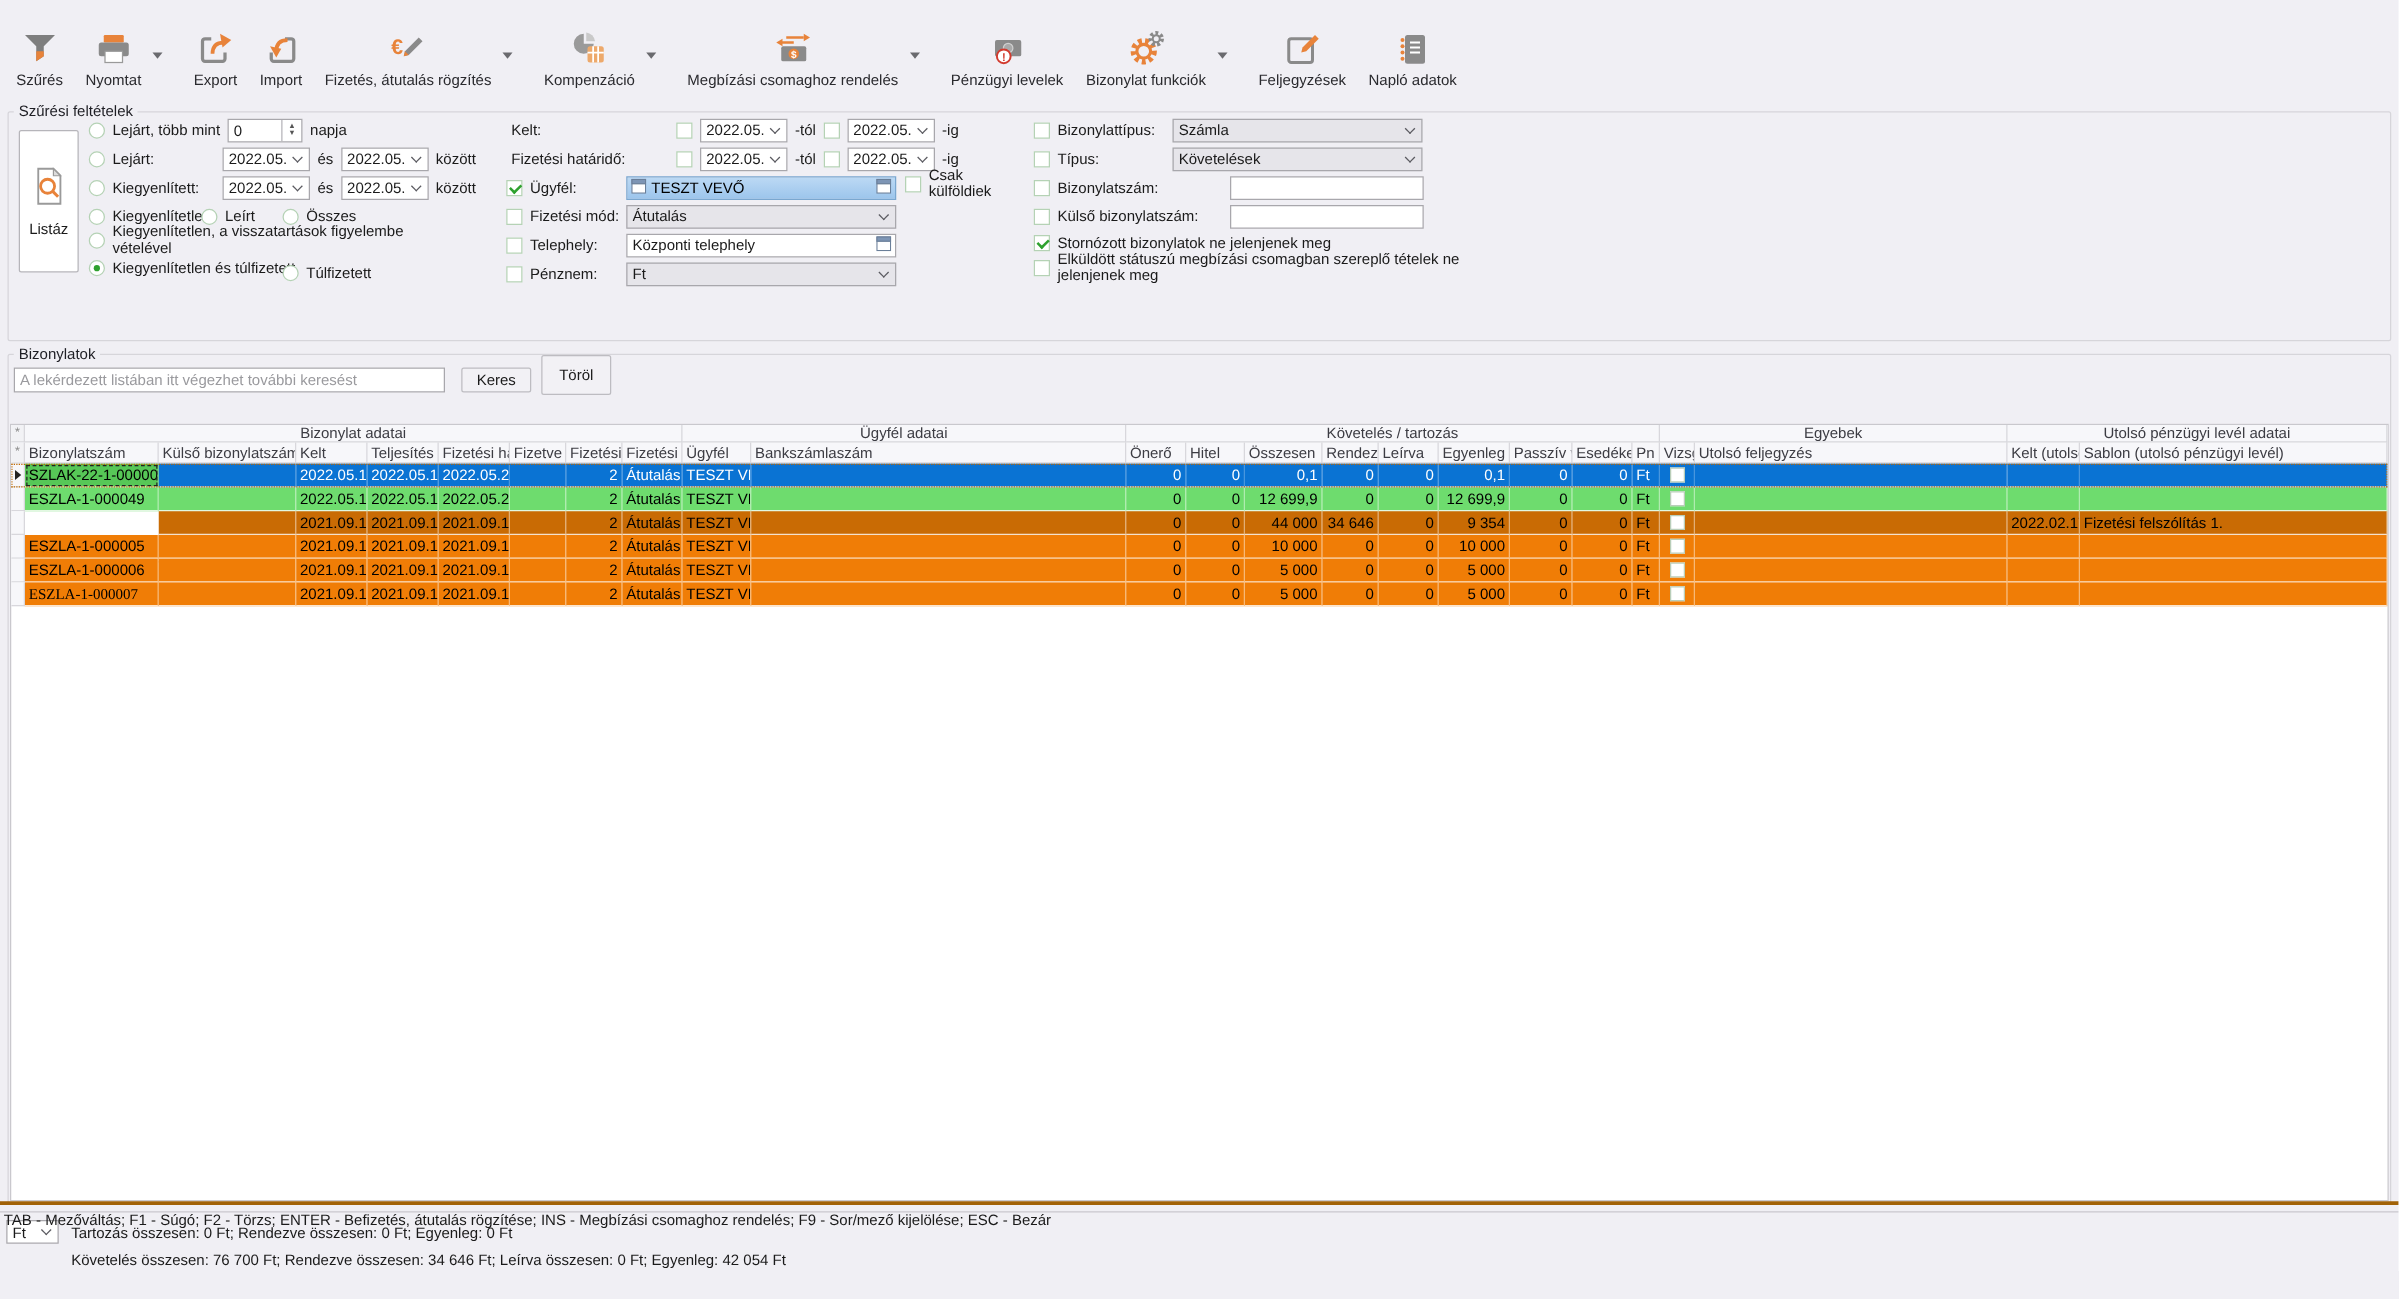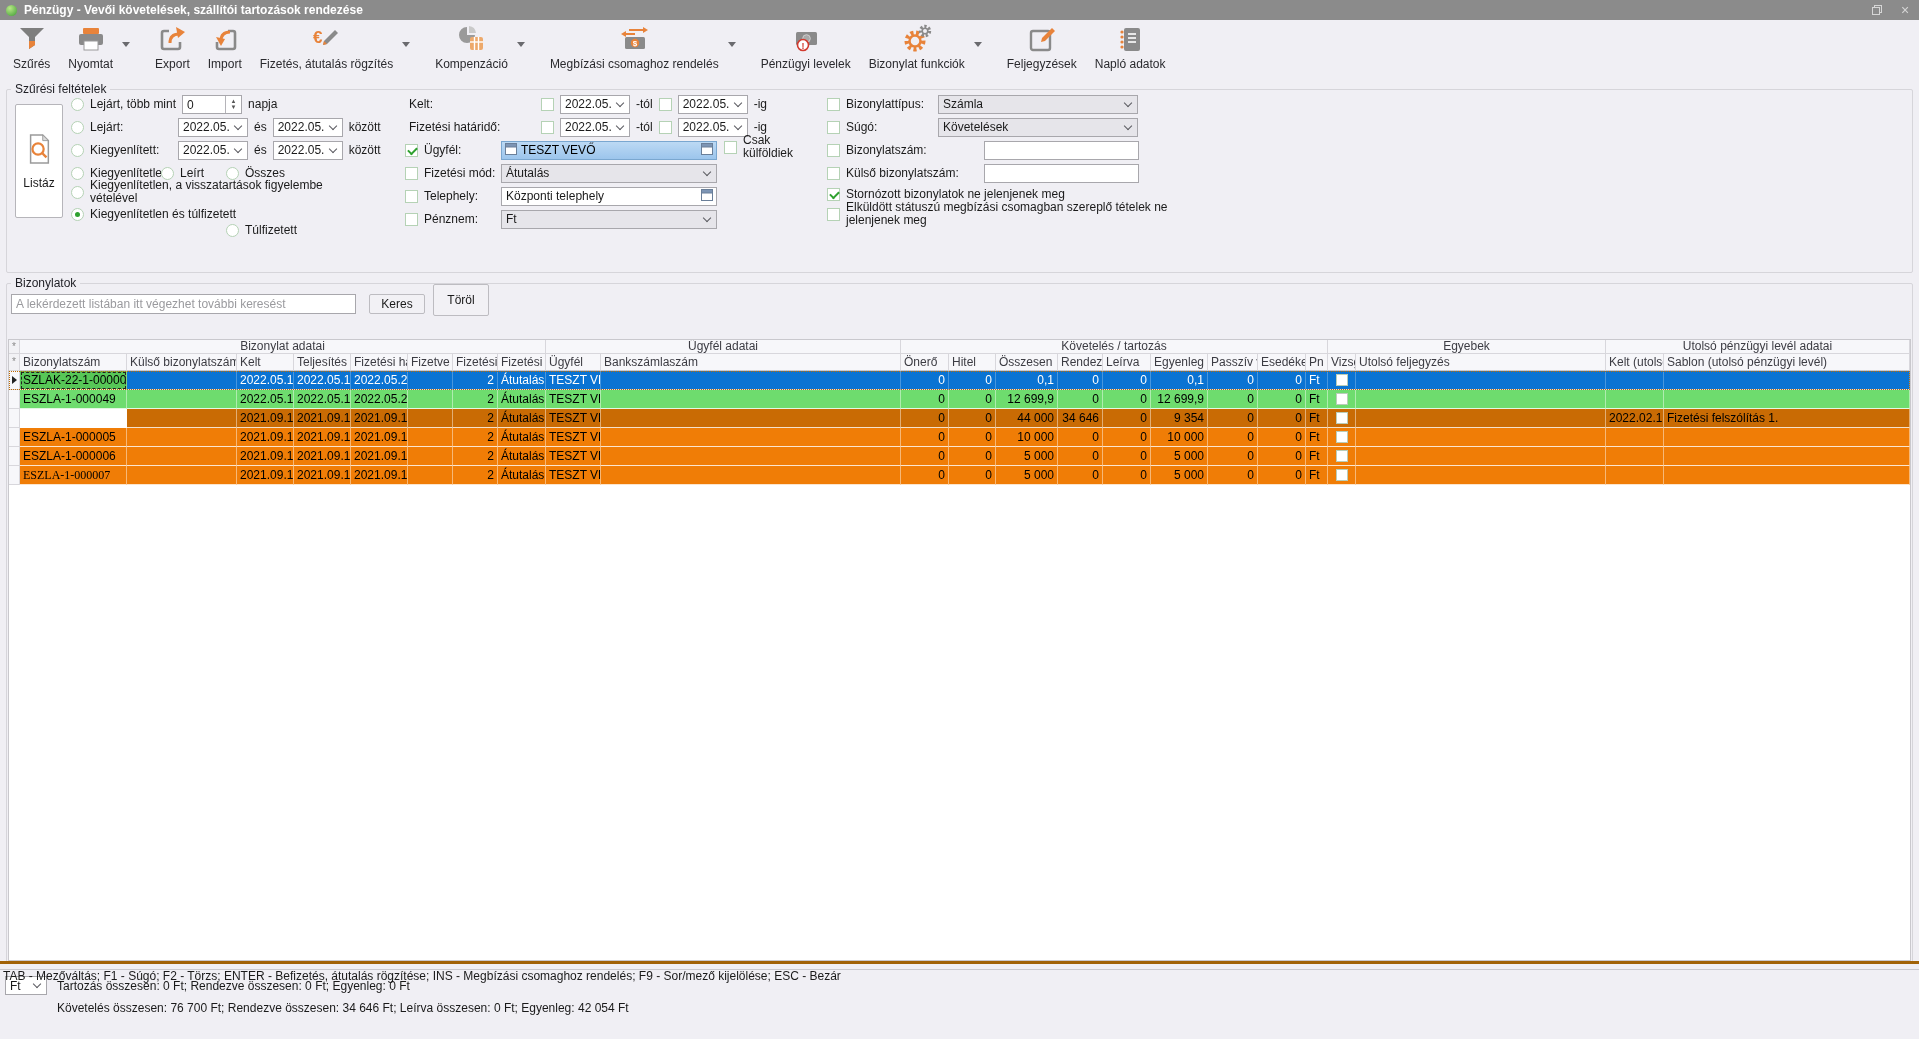--- a/index.html
+++ b/index.html
@@ -81,30 +81,20 @@
   
   .bottompanel{position:absolute;left:0;top:969px;width:100%;height:45px;border-top:1px solid #c9c8cd;box-sizing:border-box}
   .statusbar{position:absolute;left:0;top:961px;width:100%;height:43px;border-top:3px solid #a16207;box-sizing:border-box;padding:5px 0 0 3px}
   .wicon{flex:0 0 12px}
 </style>
 </head>
 <body>
 
 <div class="window">
 
-  <div class="titlebar">
-    <span class="app-ico"></span>
-    <span class="title-text">Pénzügy - Vevői követelések, szállítói tartozások rendezése</span>
-    <span class="win-btns">
-      <span class="win-btn">
-          <span class="ico-restore"></span>
-        </span>
-      <span class="win-btn ico-close">×</span>
-    </span>
-  </div>
 
   <div class="toolbar">
     <div class="tb-btn">
       <span class="tb-ico">
           <svg viewBox="0 0 30 30">
             <path d="M3 4h24l-9 9v8l-6 4V13z" fill="#7e7e7e"></path>
             <path d="M12 17h6v4l-6 4z" fill="#e8833a"></path>
           </svg>
         </span>
       <span class="tb-label">Szűrés</span>
@@ -298,21 +288,21 @@
       <span>Összes</span>
     </div>
     <div class="frow" style="left:64px;top:88px;height:28px">
       <span class="rad"></span>
       <span class="two-line" style="width:262px">Kiegyenlítetlen, a visszatartások figyelembe vételével</span>
     </div>
     <div class="frow" style="left:64px;top:114px">
       <span class="rad on"></span>
       <span>Kiegyenlítetlen és túlfizetett</span>
     </div>
-    <div class="frow" style="left:219px;top:130px">
+    <div class="frow" style="left:219px;top:118px">
       <span class="rad"></span>
       <span>Túlfizetett</span>
     </div>
 
     <div class="frow" style="left:402px;top:4px">
       <span style="width:126px">Kelt:</span>
       <span class="cbx"></span>
       <span class="combo" style="width:70px">
           <span class="cv">2022.05.18.</span>
           <span class="chev"></span>
@@ -390,21 +380,21 @@
     <div class="frow" style="left:820px;top:4px">
       <span class="cbx"></span>
       <span style="width:86px">Bizonylattípus:</span>
       <span class="combo gray" style="width:200px">
           <span class="cv">Számla</span>
           <span class="chev"></span>
         </span>
     </div>
     <div class="frow" style="left:820px;top:27px">
       <span class="cbx"></span>
-      <span style="width:86px">Súgó:</span>
+      <span style="width:86px">Típus:</span>
       <span class="combo gray" style="width:200px">
           <span class="cv">Követelések</span>
           <span class="chev"></span>
         </span>
     </div>
     <div class="frow" style="left:820px;top:50px">
       <span class="cbx"></span>
       <span style="width:132px">Bizonylatszám:</span>
       <input class="inp" style="width: 155px; height: 19px;">
     </div>

